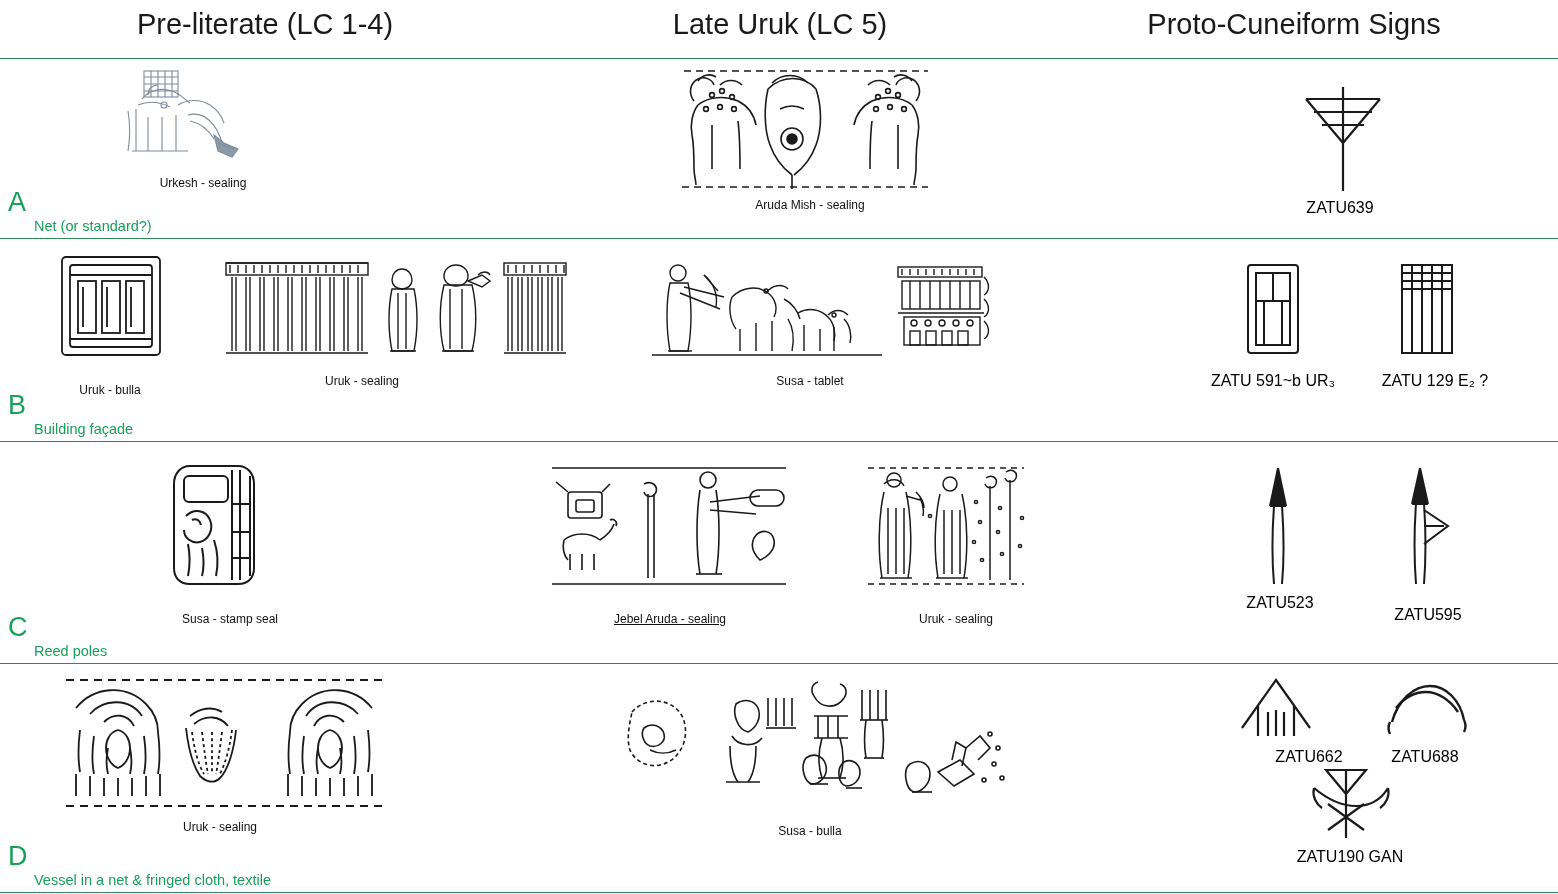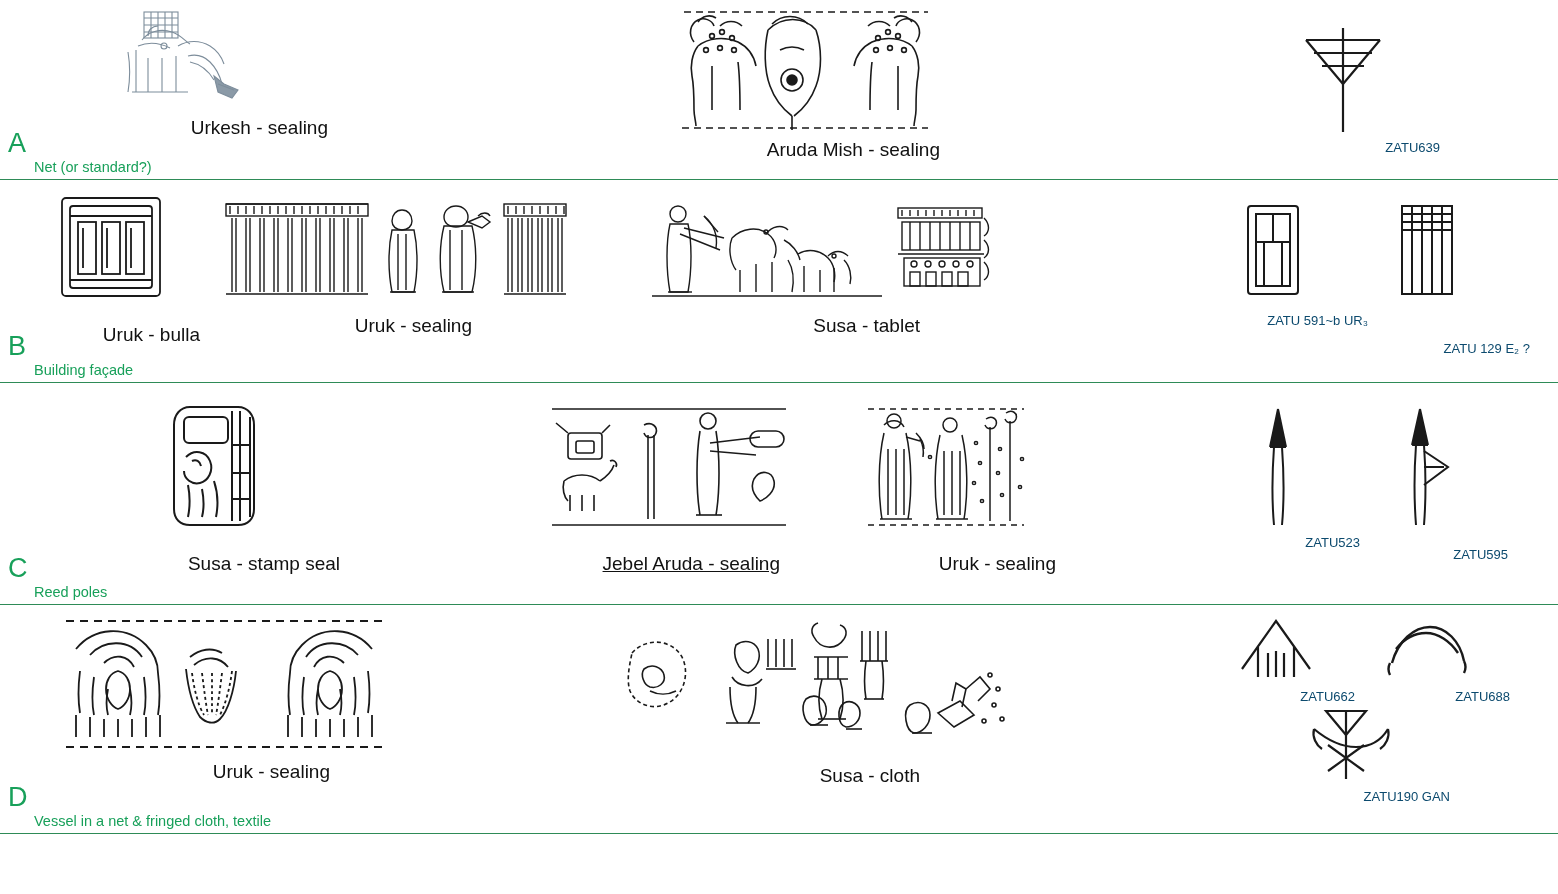--- a/index.html
+++ b/index.html
@@ -64,42 +64,47 @@
     position: absolute;
     left: 34px;
     bottom: 4px;
     font-size: 14.5px;
     color: #18a05a;
     white-space: nowrap;
   }
 
   .cell-label {
     position: absolute;
-    font-size: 19px;
+    font-size: 12px;
     color: #111;
-    text-align: right;
+    text-align: center;
     white-space: nowrap;
   }
   .sign-label {
     position: absolute;
-    font-size: 13px;
-    color: #0c4a6e;
-    text-align: right;
+    font-size: 16px;
+    color: #000000;
+    text-align: center;
     white-space: nowrap;
   }
   .art {
     position: absolute;
   }
   .art svg { display: block; }
 </style>
 </head>
 <body>
 
 <div class="figure">
 
+  <div class="header-row">
+    <div class="col-title c1">Pre-literate (LC 1-4)</div>
+    <div class="col-title c2">Late Uruk (LC 5)</div>
+    <div class="col-title c3">Proto-Cuneiform Signs</div>
+  </div>
 
   <div class="row a">
     <div class="row-letter">A</div>
     <div class="row-caption">Net (or standard?)</div>
 
     <div class="art" style="left:118px; top:6px;">
       <svg width="170" height="110" viewBox="0 0 170 110" fill="none" stroke="#7d8d9b" stroke-width="1.1">
         <rect x="26" y="6" width="34" height="26"></rect>
         <path d="M26 12h34M26 19h34M26 26h34M33 6v26M40 6v26M47 6v26M54 6v26"></path>
         <path d="M24 34c6-8 18-12 30-8 9 3 14 10 18 12"></path>
@@ -281,21 +286,21 @@
     </div>
     <div class="sign-label" style="left:1178px; top:133px; width:190px;">ZATU 591~b UR₃</div>
 
     <div class="art" style="left:1392px; top:20px;">
       <svg width="70" height="100" viewBox="0 0 70 100" fill="none" stroke="#1a1a1a" stroke-width="2">
         <rect x="10" y="6" width="50" height="88"></rect>
         <path d="M10 14h50M10 22h50M10 30h50"></path>
         <path d="M20 6v88M30 6v88M40 6v88M50 6v88"></path>
       </svg>
     </div>
-    <div class="sign-label" style="left:1340px; top:133px; width:190px;margin-top:28px;">ZATU 129 E₂ ?</div>
+    <div class="sign-label" style="left:1340px; top:133px; width:190px;">ZATU 129 E₂ ?</div>
   </div>
 
   <div class="row c">
     <div class="row-letter">C</div>
     <div class="row-caption">Reed poles</div>
 
     <div class="art" style="left:168px; top:18px;">
       <svg width="112" height="130" viewBox="0 0 112 130" fill="none" stroke="#1a1a1a" stroke-width="2">
         <path d="M6 24c0-10 6-18 16-18h48c10 0 16 8 16 18v84c0 10-6 16-16 16H22c-10 0-16-6-16-16z"></path>
         <rect x="16" y="16" width="44" height="26" rx="5"></rect>
@@ -494,29 +499,29 @@
         <path d="M320 96l22-12 14 14-20 12z"></path>
         <path d="M334 84l4-18 10 6-4 18"></path>
         <path d="M348 72l14-12 10 12-12 12"></path>
         <circle cx="372" cy="58" r="2" stroke-dasharray="0"></circle>
         <circle cx="380" cy="72" r="2"></circle>
         <circle cx="376" cy="88" r="2"></circle>
         <circle cx="384" cy="102" r="2"></circle>
         <circle cx="366" cy="104" r="2"></circle>
       </svg>
     </div>
-    <div class="cell-label" style="left:700px; top:160px; width:220px;">Susa - cloth</div>
+    <div class="cell-label" style="left:700px; top:160px; width:220px;">Susa - bulla</div>
 
     <div class="art" style="left:1236px; top:10px;">
       <svg width="80" height="66" viewBox="0 0 80 66" fill="none" stroke="#1a1a1a" stroke-width="2.2">
         <path d="M6 54L40 6l34 48"></path>
         <path d="M22 32v30M32 38v24M48 38v24M58 32v30M40 36v26"></path>
       </svg>
     </div>
-    <div class="sign-label" style="left:1185px; top:84px; width:170px;">ZATU662</div>
+    <div class="sign-label" style="left:1224px; top:84px; width:170px;">ZATU662</div>
 
     <div class="art" style="left:1386px; top:14px;">
       <svg width="84" height="60" viewBox="0 0 84 60" fill="none" stroke="#1a1a1a" stroke-width="2.4">
         <path d="M6 44c6-22 22-36 38-36s30 14 34 34"></path>
         <path d="M10 30c8-10 18-16 30-16s24 8 32 20"></path>
         <path d="M4 44c-2 4-2 8 0 12"></path>
         <path d="M78 42c2 4 2 8 0 12"></path>
       </svg>
     </div>
     <div class="sign-label" style="left:1340px; top:84px; width:170px;">ZATU688</div>

